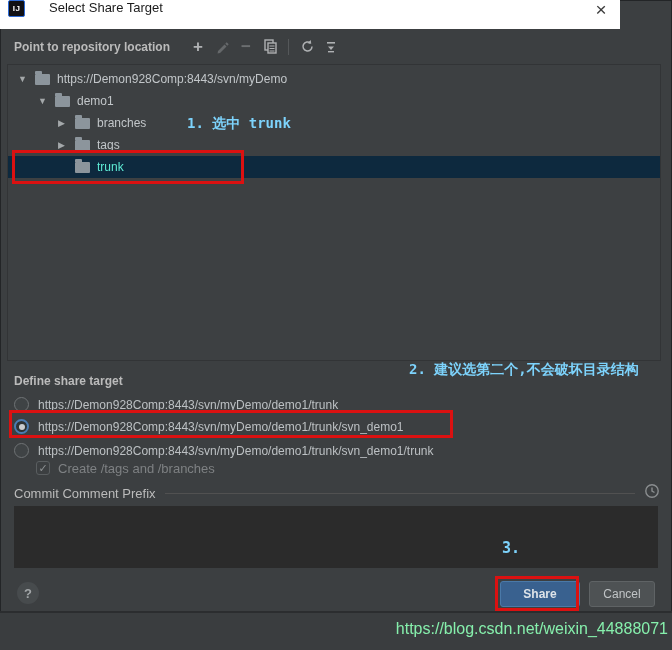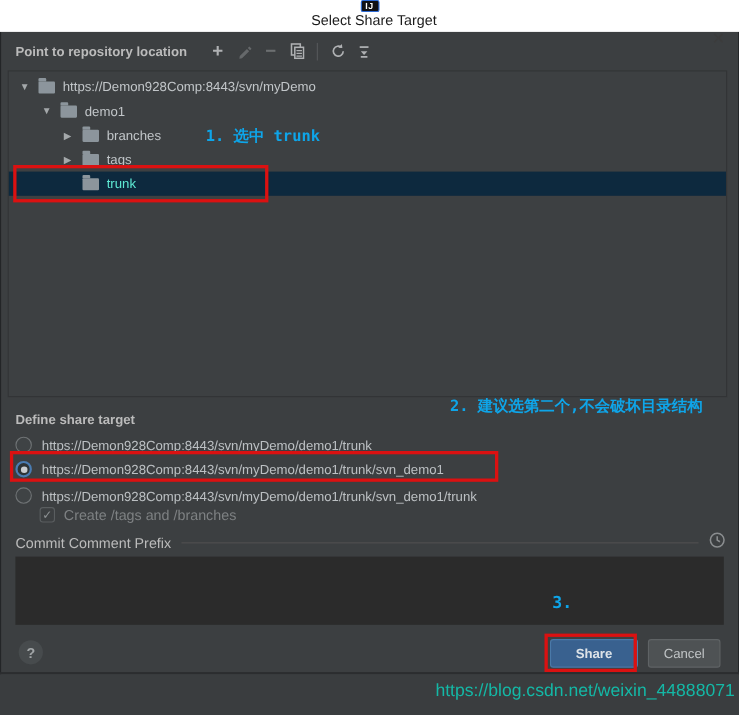--- a/index.html
+++ b/index.html
@@ -2,26 +2,26 @@
 <html><head>
 <meta charset="utf-8">
 <style>
   * { margin:0; padding:0; box-sizing:border-box; }
   html,body { width:672px; height:650px; }
   body { font-family:"Liberation Sans", sans-serif; }
   .screen { position:relative; width:672px; height:650px; background:#3C3F41; overflow:hidden;
             box-shadow: inset 0 0 0 1px #232527; }
 
   
-  .titlebar { position:absolute; left:0; top:0; width:672px; height:29px; background:#FFFFFF;
-              display:flex; align-items:center; padding:0 8px;flex-direction:column; }
+  .titlebar { position:absolute; left:0; top:0; width:620px; height:29px; background:#FFFFFF;
+              display:flex; padding:0 8px; }
   .ij-icon { width:17px; height:17px; background:#101014; border-radius:2px; color:#fff;
              font-size:8px; font-weight:bold; display:flex; align-items:center; justify-content:center;
              letter-spacing:.5px; border:1px solid #2e6bd6; }
-  .win-title { margin-left:8px; font-size:13px; color:#1b1b1b; }
+  .win-title { margin-left:24px; font-size:13px; color:#1b1b1b; }
   .win-close { margin-left:auto; font-size:19px; line-height:19px; color:#3c3c3c; cursor:default;
                width:22px; text-align:center; font-weight:300; }
 
   
   .toolbar { position:absolute; left:0; top:29px; width:672px; height:35px; display:flex;
              align-items:center; padding-left:14px; }
   .toolbar-label { font-size:12px; font-weight:bold; color:#BBBBBB; margin-right:16px; }
   .tb-btn { width:24px; height:22px; display:flex; align-items:center; justify-content:center; }
   .tb-btn svg { display:block; }
   .glyph-btn { font-size:17px; color:#AFB1B3; font-weight:bold; }
@@ -35,21 +35,21 @@
   .tree-row.selected { background:#0D293E; color:#5eead4; }
   .ind0 { padding-left:10px; } .ind1 { padding-left:30px; } .ind2 { padding-left:50px; }
   .tw-arrow { width:17px; font-size:9px; color:#A4A8AA; }
   .folder { position:relative; width:15px; height:11px; background:#8C959C; border-radius:1px;
             margin-right:7px; flex:none; }
   .folder::before { content:""; position:absolute; left:0; top:-3px; width:7px; height:3px;
                     background:#8C959C; border-radius:1px 1px 0 0; }
 
   
   .red-box { position:absolute; border:3px solid #DB1111; pointer-events:none; }
-  .red-text { position:absolute; color:#0ea5e9; font-weight:bold;
+  .red-text { position:absolute; color:#7dd3fc; font-weight:bold;
               font-family:"DejaVu Sans Mono", monospace; }
 
   
   .section-label { position:absolute; left:14px; top:374px; font-size:12px; font-weight:bold; color:#BBBBBB; }
   .radio-row { position:absolute; left:14px; height:19px; display:flex; align-items:center; gap:9px; }
   .radio { width:15px; height:15px; border-radius:50%; border:1px solid #6F7375; background:#3F4345; flex:none;
            position:relative; }
   .radio.selected { border:2px solid #4A7CB2; background:#2E3436; }
   .radio.selected::after { content:""; position:absolute; left:50%; top:50%; width:6px; height:6px;
             margin:-3px 0 0 -3px; border-radius:50%; background:#C9CDD0; }
@@ -71,21 +71,21 @@
   .help-btn { position:absolute; left:17px; top:582px; width:22px; height:22px; border-radius:50%;
               background:#474B4D; color:#A2A6A8; font-size:13px; font-weight:bold;
               display:flex; align-items:center; justify-content:center; }
   .btn { position:absolute; top:581px; height:26px; border-radius:3px; font-size:12px;
          display:flex; align-items:center; justify-content:center; }
   .btn-share { left:500px; width:80px; background:#39618F; border:1px solid #4A79A8; color:#DDE3E8; font-weight:bold; }
   .btn-cancel { left:589px; width:66px; background:#4E5254; border:1px solid #5F6365; color:#C0C4C6; }
 
   .dialog-seam { position:absolute; left:0; top:611px; width:672px; height:2px; background:#2B2D2F; }
   .bottom-strip { position:absolute; left:0; top:613px; width:672px; height:37px; background:#3A3D3F; }
-  .watermark { position:absolute; right:4px; top:620px; font-size:16px; color:#14b8a6; }
+  .watermark { position:absolute; right:4px; top:620px; font-size:16px; color:#86efac; }
 </style>
 </head>
 <body>
 
 <div class="screen">
 
   <div class="titlebar">
     <div class="ij-icon">IJ</div>
     <div class="win-title">Select Share Target</div>
     <div class="win-close">×</div>

